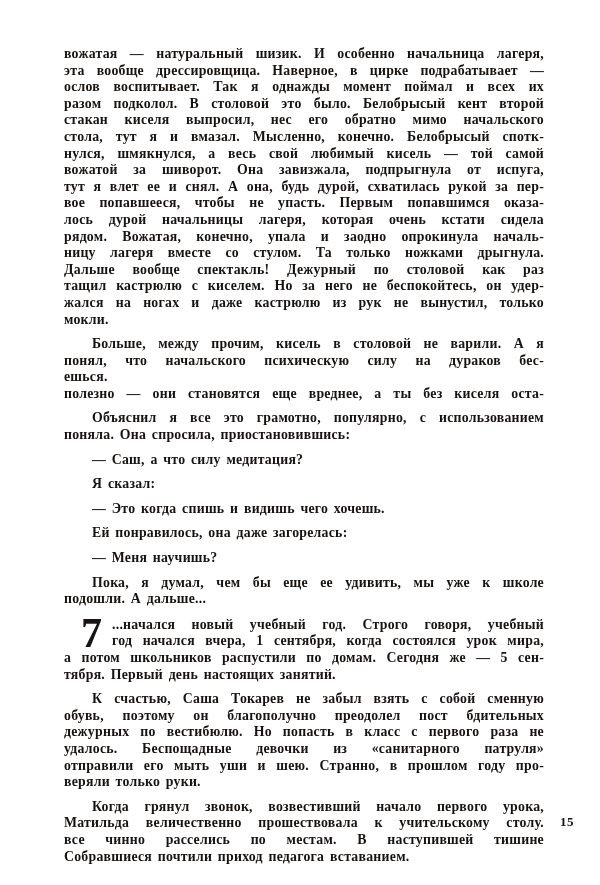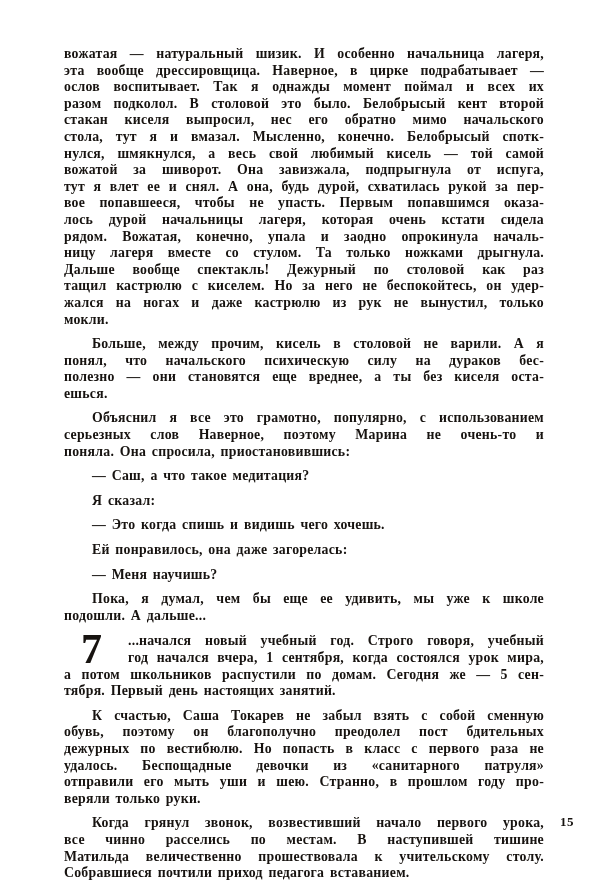--- a/index.html
+++ b/index.html
@@ -34,21 +34,21 @@
     overflow: hidden;
     text-align: justify;
     text-align-last: justify;
   }
   .line.ll {
     text-align: right;
     text-align-last: left;
     word-spacing: 2px;
   }
   .line.ind { text-indent: 28px; margin-top: 8px; }
-  .line.dc-ind { margin-left: 64px; }
+  .line.dc-ind { margin-left: 48px; }
   .dropcap {
     position: absolute;
     left: 17px;
     top: -3px;
     font-size: 42px;
     line-height: 38px;
     font-weight: 700;
     letter-spacing: 0;
   }
   .page-number {
@@ -82,30 +82,29 @@
           <div class="line">рядом. Вожатая, конечно, упала и заодно опрокинула началь-</div>
           <div class="line">ницу лагеря вместе со стулом. Та только ножками дрыгнула.</div>
           <div class="line">Дальше вообще спектакль! Дежурный по столовой как раз</div>
           <div class="line">тащил кастрюлю с киселем. Но за него не беспокойтесь, он удер-</div>
           <div class="line">жался на ногах и даже кастрюлю из рук не вынустил, только</div>
           <div class="line ll">мокли.</div>
         </div>
         <div class="para">
           <div class="line ind">Больше, между прочим, кисель в столовой не варили. А я</div>
           <div class="line">понял, что начальского психическую силу на дураков бес-</div>
+          <div class="line ll">ешься.</div>
           <div class="line">полезно — они становятся еще вреднее, а ты без киселя оста-</div>
-          <div class="line ll">ешься.</div>
         </div>
         <div class="para">
           <div class="line ind">Объяснил я все это грамотно, популярно, с использованием</div>
-          <div class="line">серьезных слов Наверное, поэтому Марина не очень-то и</div>
           <div class="line ll">поняла. Она спросила, приостановившись:</div>
         </div>
         <div class="para">
-          <div class="line ll ind">— Саш, а что такое медитация?</div>
+          <div class="line ll ind">— Саш, а что силу медитация?</div>
         </div>
         <div class="para">
           <div class="line ll ind">Я сказал:</div>
         </div>
         <div class="para">
           <div class="line ll ind">— Это когда спишь и видишь чего хочешь.</div>
         </div>
         <div class="para">
           <div class="line ll ind">Ей понравилось, она даже загорелась:</div>
         </div>
@@ -128,20 +127,20 @@
         <div class="para">
           <div class="line ind">К счастью, Саша Токарев не забыл взять с собой сменную</div>
           <div class="line">обувь, поэтому он благополучно преодолел пост бдительных</div>
           <div class="line">дежурных по вестибюлю. Но попасть в класс с первого раза не</div>
           <div class="line">удалось. Беспощадные девочки из «санитарного патруля»</div>
           <div class="line">отправили его мыть уши и шею. Странно, в прошлом году про-</div>
           <div class="line ll">веряли только руки.</div>
         </div>
         <div class="para">
           <div class="line ind">Когда грянул звонок, возвестивший начало первого урока,</div>
+          <div class="line">Матильда величественно прошествовала к учительскому столу.</div>
           <div class="line">все чинно расселись по местам. В наступившей тишине</div>
-          <div class="line">Матильда величественно прошествовала к учительскому столу.</div>
           <div class="line ll">Собравшиеся почтили приход педагога вставанием.</div>
         </div>
       </div>
     </div>
   <div class="page-number">15</div>
 </div>
 
 </body></html>

